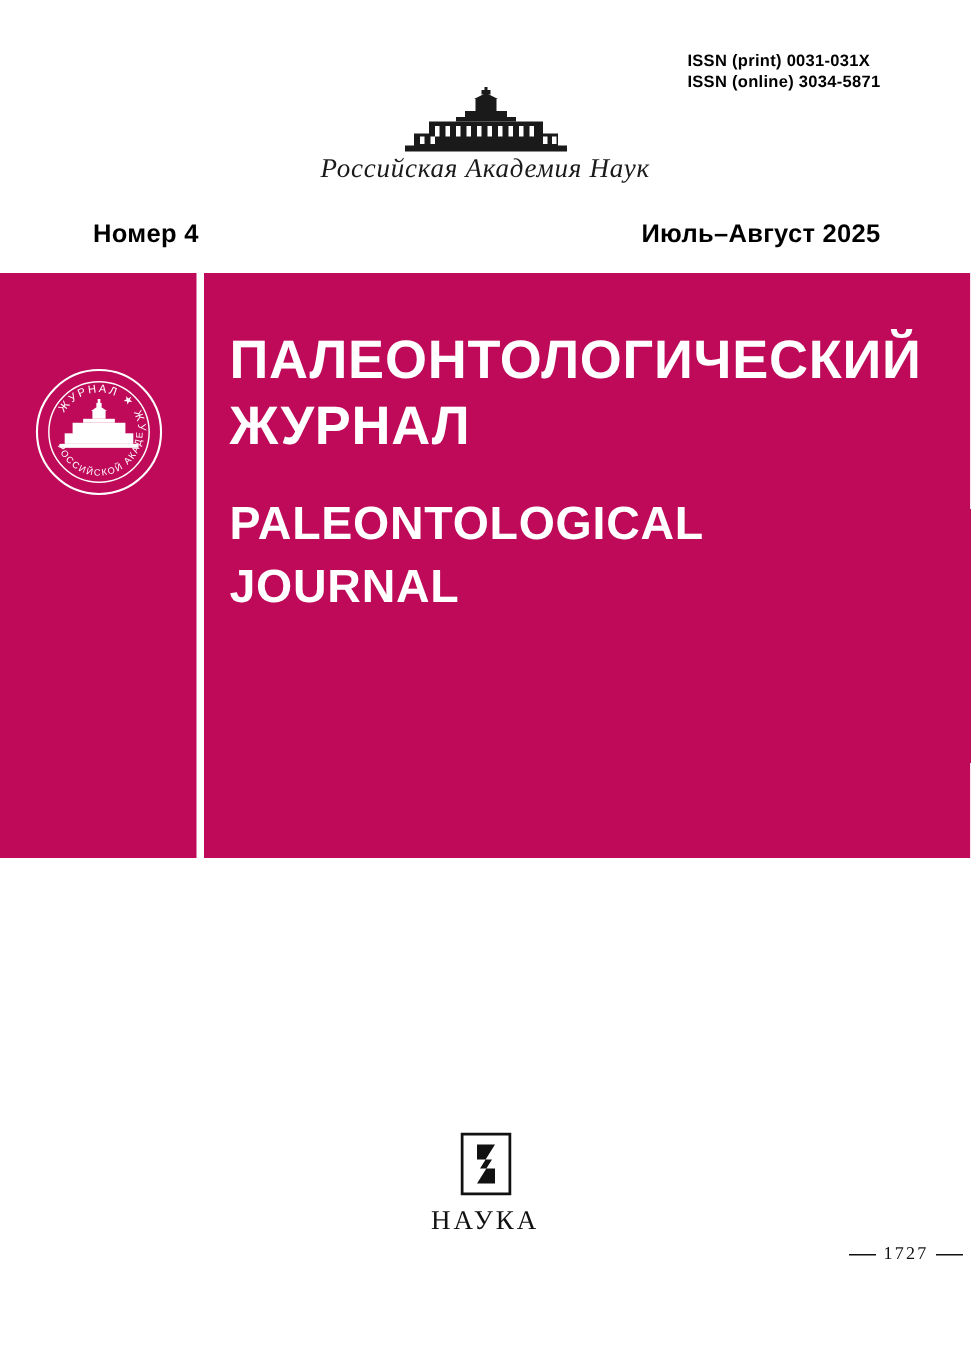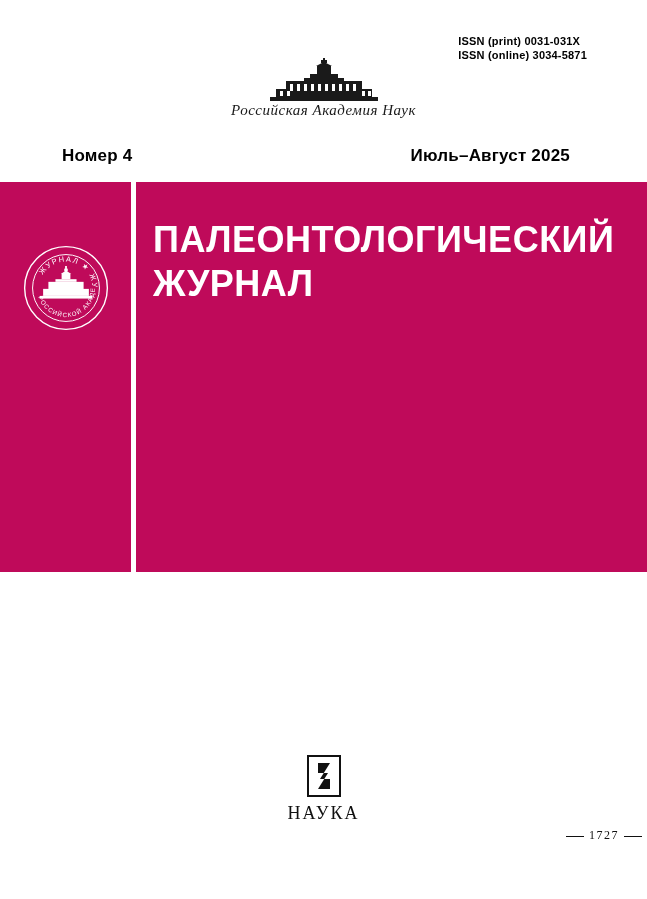--- a/index.html
+++ b/index.html
@@ -41,21 +41,21 @@
   }
   .ras-emblem .building {
     display: block;
     margin: 0 auto;
   }
   .ras-emblem .ras-caption {
     display: block;
     margin-top: -4px;
     font-family: "Liberation Serif", serif;
     font-style: italic;
-    font-size: 15px;
+    font-size: 18px;
     letter-spacing: 0.5px;
     color: #1a1a1a;
   }
 
   
   .issue-line {
     position: absolute;
     top: 146px;
     left: 0;
     width: 647px;
@@ -65,21 +65,21 @@
     position: absolute;
     left: 62px;
     top: 0;
     font-size: 17px;
     font-weight: bold;
     letter-spacing: 0.2px;
     text-align: right;
   }
   .issue-date {
     position: absolute;
-    right: 77px;
+    right: 60px;
     top: 0;
     font-size: 17px;
     font-weight: bold;
     letter-spacing: 0.2px;
   }
 
   
   .band {
     position: absolute;
     top: 182px;
@@ -244,20 +244,21 @@
     <text font-family="Liberation Sans, sans-serif" font-size="8.5" fill="#ffffff" letter-spacing="1.6">
       <textPath href="#sealTop" startOffset="16%">ЖУРНАЛ ★ ЖУРНАЛ</textPath>
     </text>
     <text font-family="Liberation Sans, sans-serif" font-size="7" fill="#ffffff" letter-spacing="1.2">
       <textPath href="#sealBottom" startOffset="10%">РОССИЙСКОЙ АКАДЕМИИ</textPath>
     </text>
   </svg>
 
   <div class="titles">
     <div class="title-ru">ПАЛЕОНТОЛОГИЧЕСКИЙ ЖУРНАЛ</div>
+    <div class="title-en">PALEONTOLOGICAL JOURNAL</div>
   </div>
 
   <div class="publisher">
     <svg class="publisher-mark" width="34" height="42" viewBox="0 0 34 42">
       <rect x="1" y="1" width="32" height="40" fill="none" stroke="#111" stroke-width="2"></rect>
       <path d="M11 8 L23 8 L13 24 L23 24 L23 34 L11 34 L21 18 L11 18 Z" fill="#111"></path>
     </svg>
     <span class="publisher-name">НАУКА</span>
     <span class="publisher-year">
       <span class="rule"></span><span>1727</span><span class="rule"></span>

